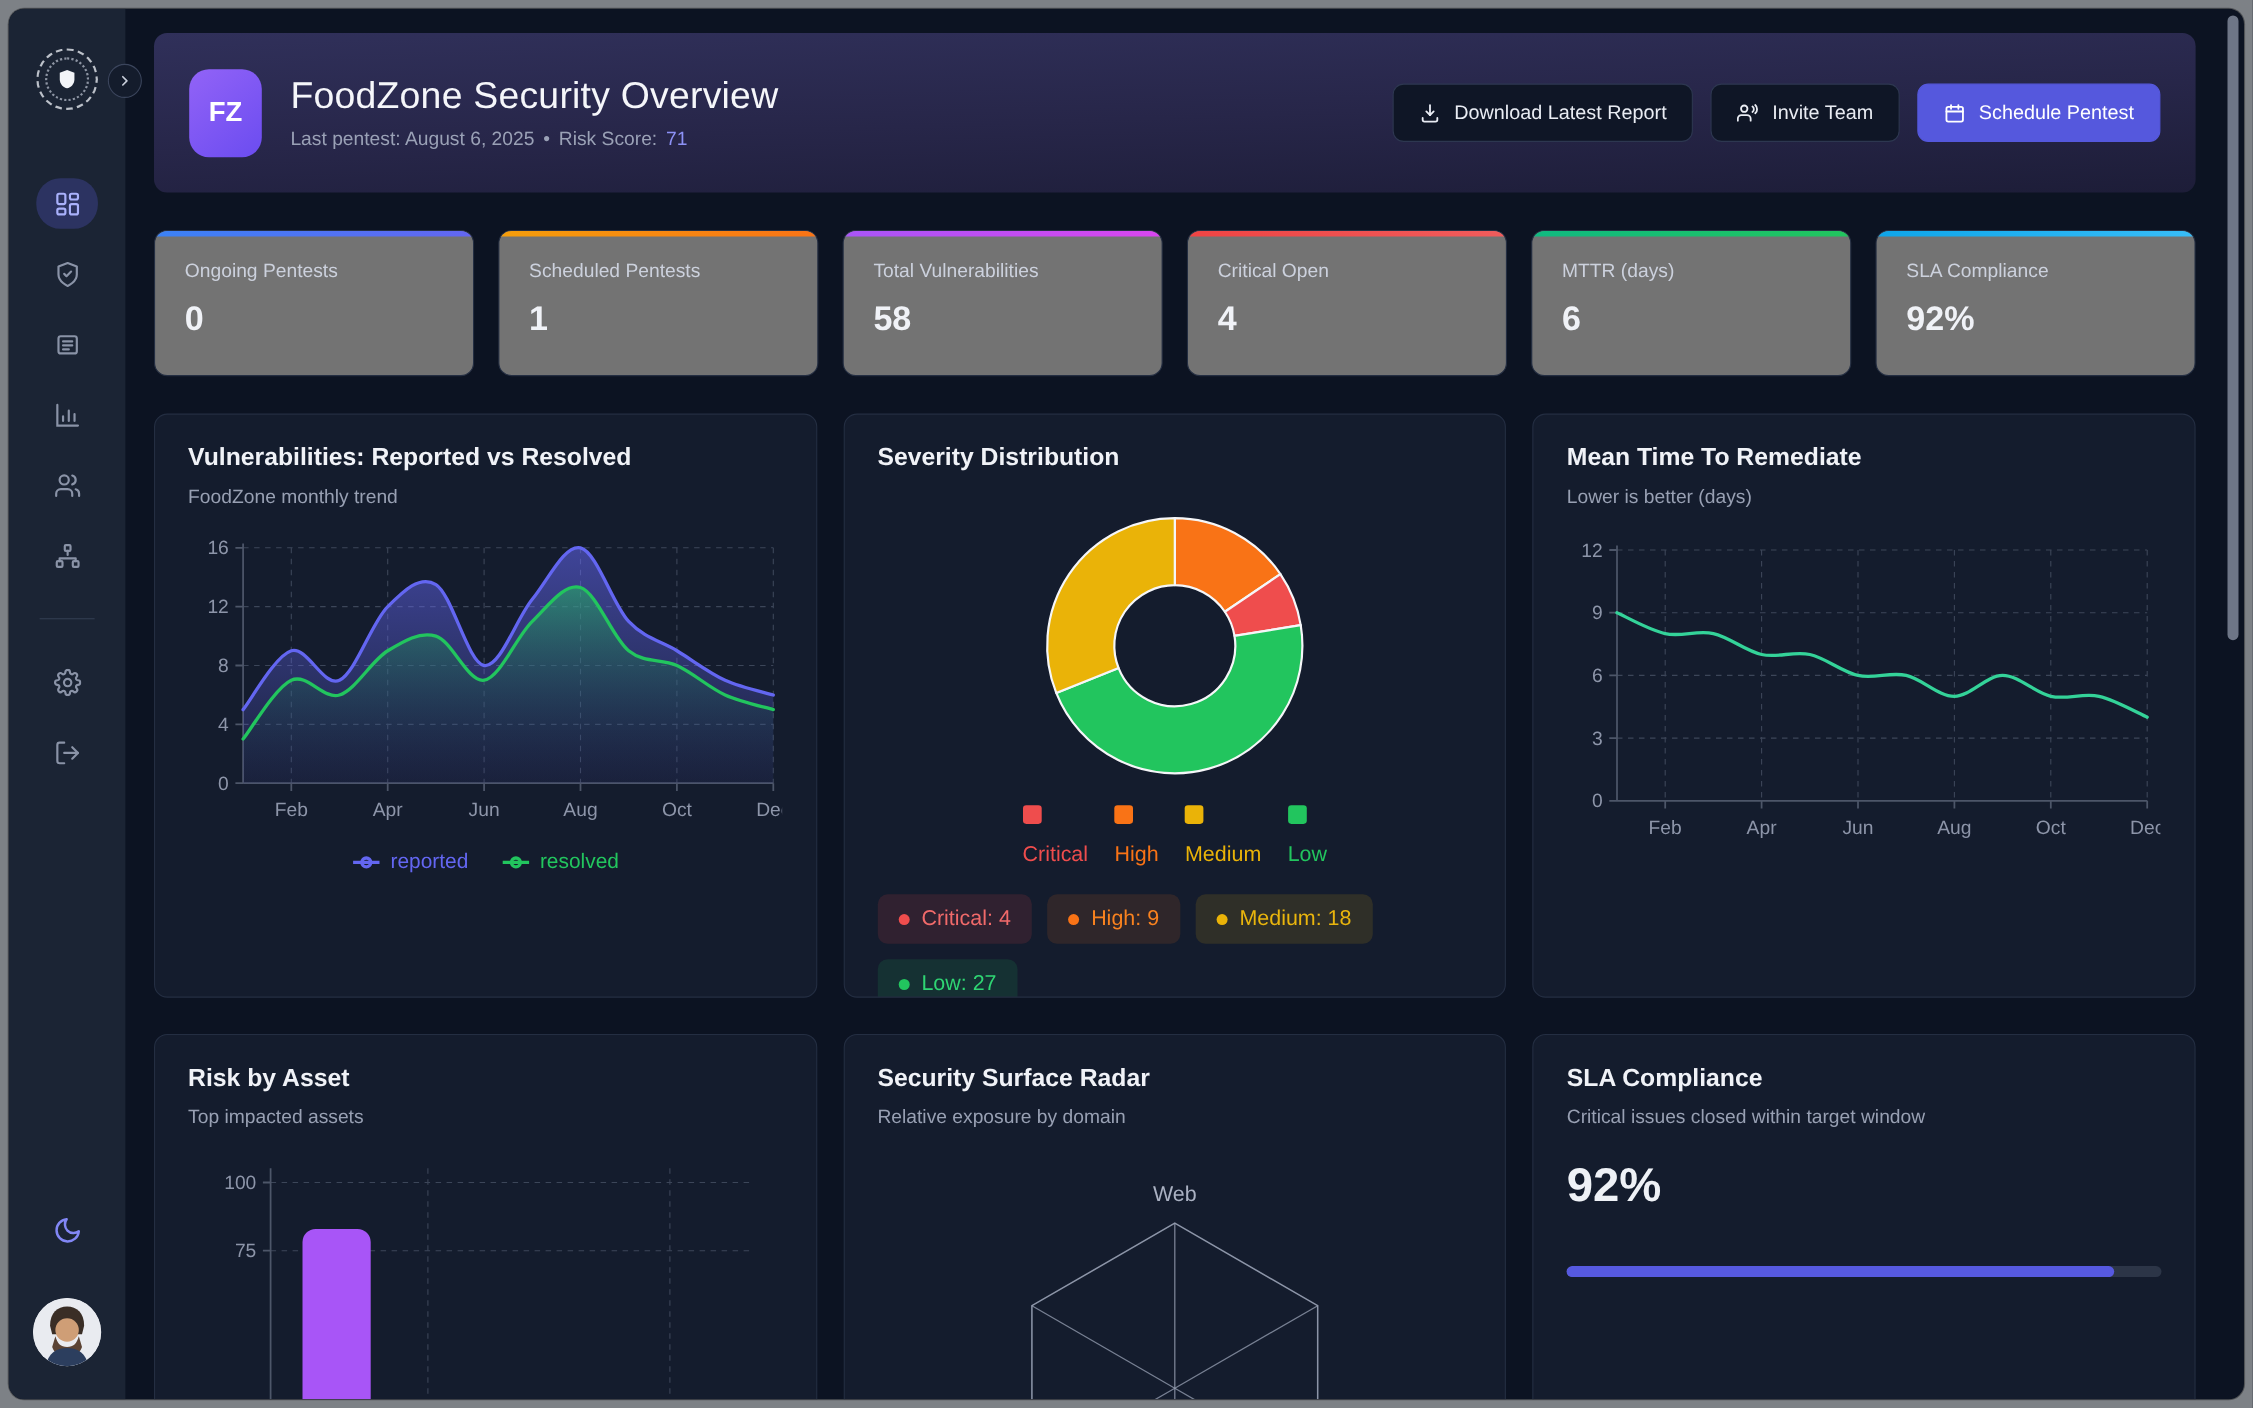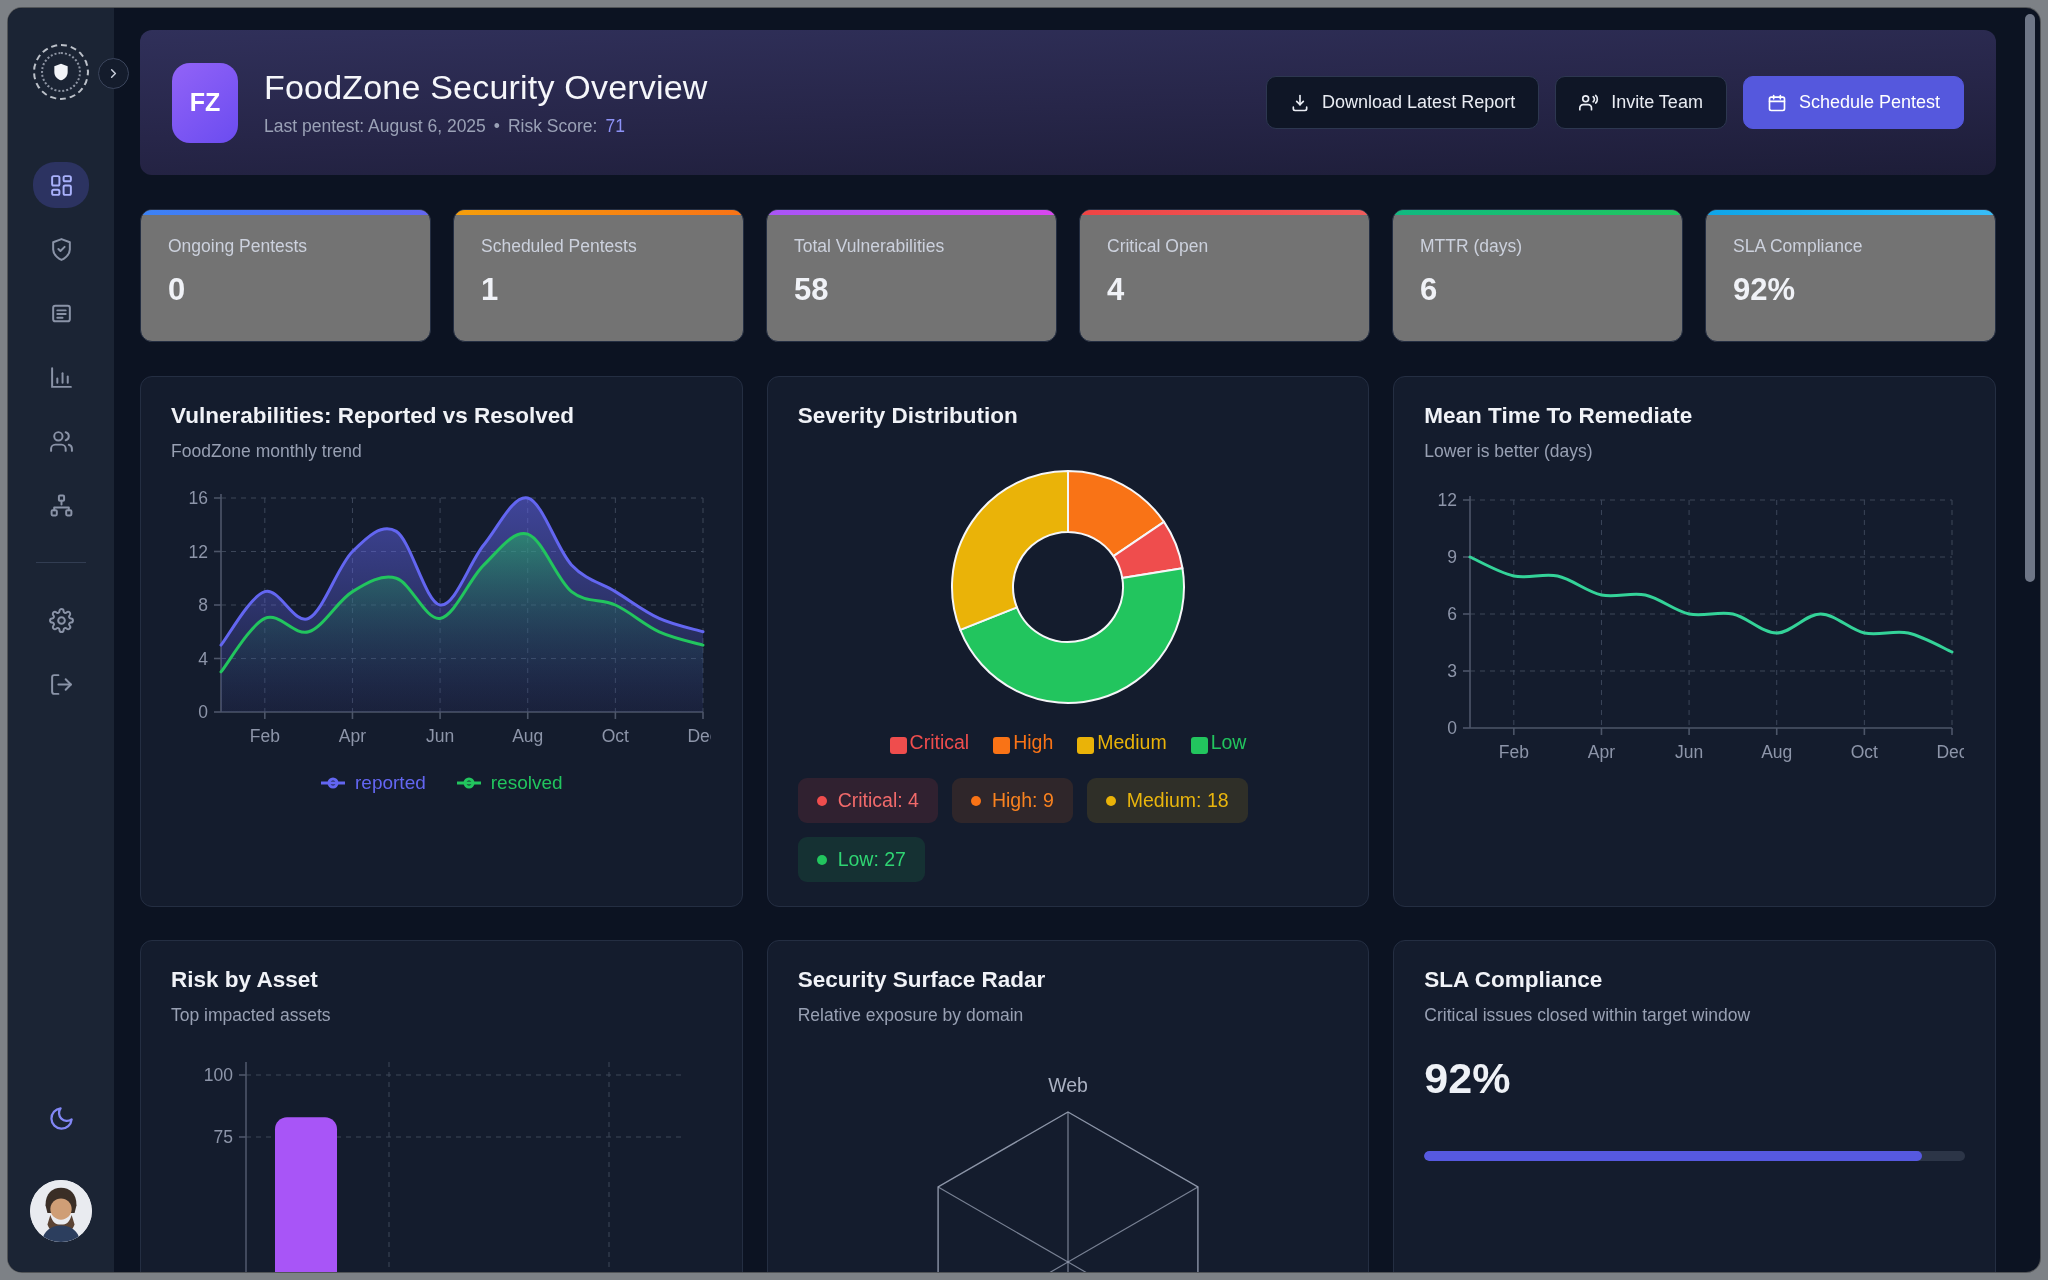--- a/index.html
+++ b/index.html
@@ -49,21 +49,21 @@
   .card { background: #141c2d; border: 1px solid #242e42; border-radius: 12px; padding: 26px 30px; height: 531px; overflow: hidden; }
   .cards-row.bottom .card { height: 470px; }
   .card-title { font-size: 22.5px; font-weight: bold; color: #f0f2f7; }
   .card-sub { font-size: 17.5px; color: #98a0b3; margin-top: 12px; }
   .chart-wrap { margin-top: 24px; }
 
   .trend-legend { display: flex; justify-content: center; align-items: center; gap: 30px; margin-top: 10px; font-size: 19px; }
   .trend-legend .item { display: flex; align-items: center; gap: 9px; }
 
   .sev-legend { display: flex; justify-content: center; align-items: center; gap: 24px; margin-top: 14px; font-size: 19.5px; }
-  .sev-legend .item { display: flex; align-items: flex-end; gap: 3px; }
+  .sev-legend .item { display: flex; align-items: flex-start; gap: 17px; flex-direction: column; }
   .sev-legend .swatch { width: 17px; height: 17px; border-radius: 3px; display: inline-block; }
   .sev-badges { display: flex; flex-wrap: wrap; gap: 14px; margin-top: 24px; }
   .badge { padding: 11px 19px; border-radius: 9px; font-size: 19.5px; display: flex; align-items: center; gap: 11px; }
   .badge .dot { width: 10px; height: 10px; border-radius: 50%; display: inline-block; }
 
   .sla-value { font-size: 43px; font-weight: bold; color: #eef1f6; margin-top: 28px; }
   .sla-track { margin-top: 48px; height: 10px; border-radius: 6px; background: #2c3547; overflow: hidden; }
   .sla-fill { height: 100%; border-radius: 6px; }
 
   .scrollbar-thumb { position: absolute; right: 5px; top: 6px; width: 10px; height: 568px; border-radius: 5px; background: #6e7687; cursor: pointer; }

